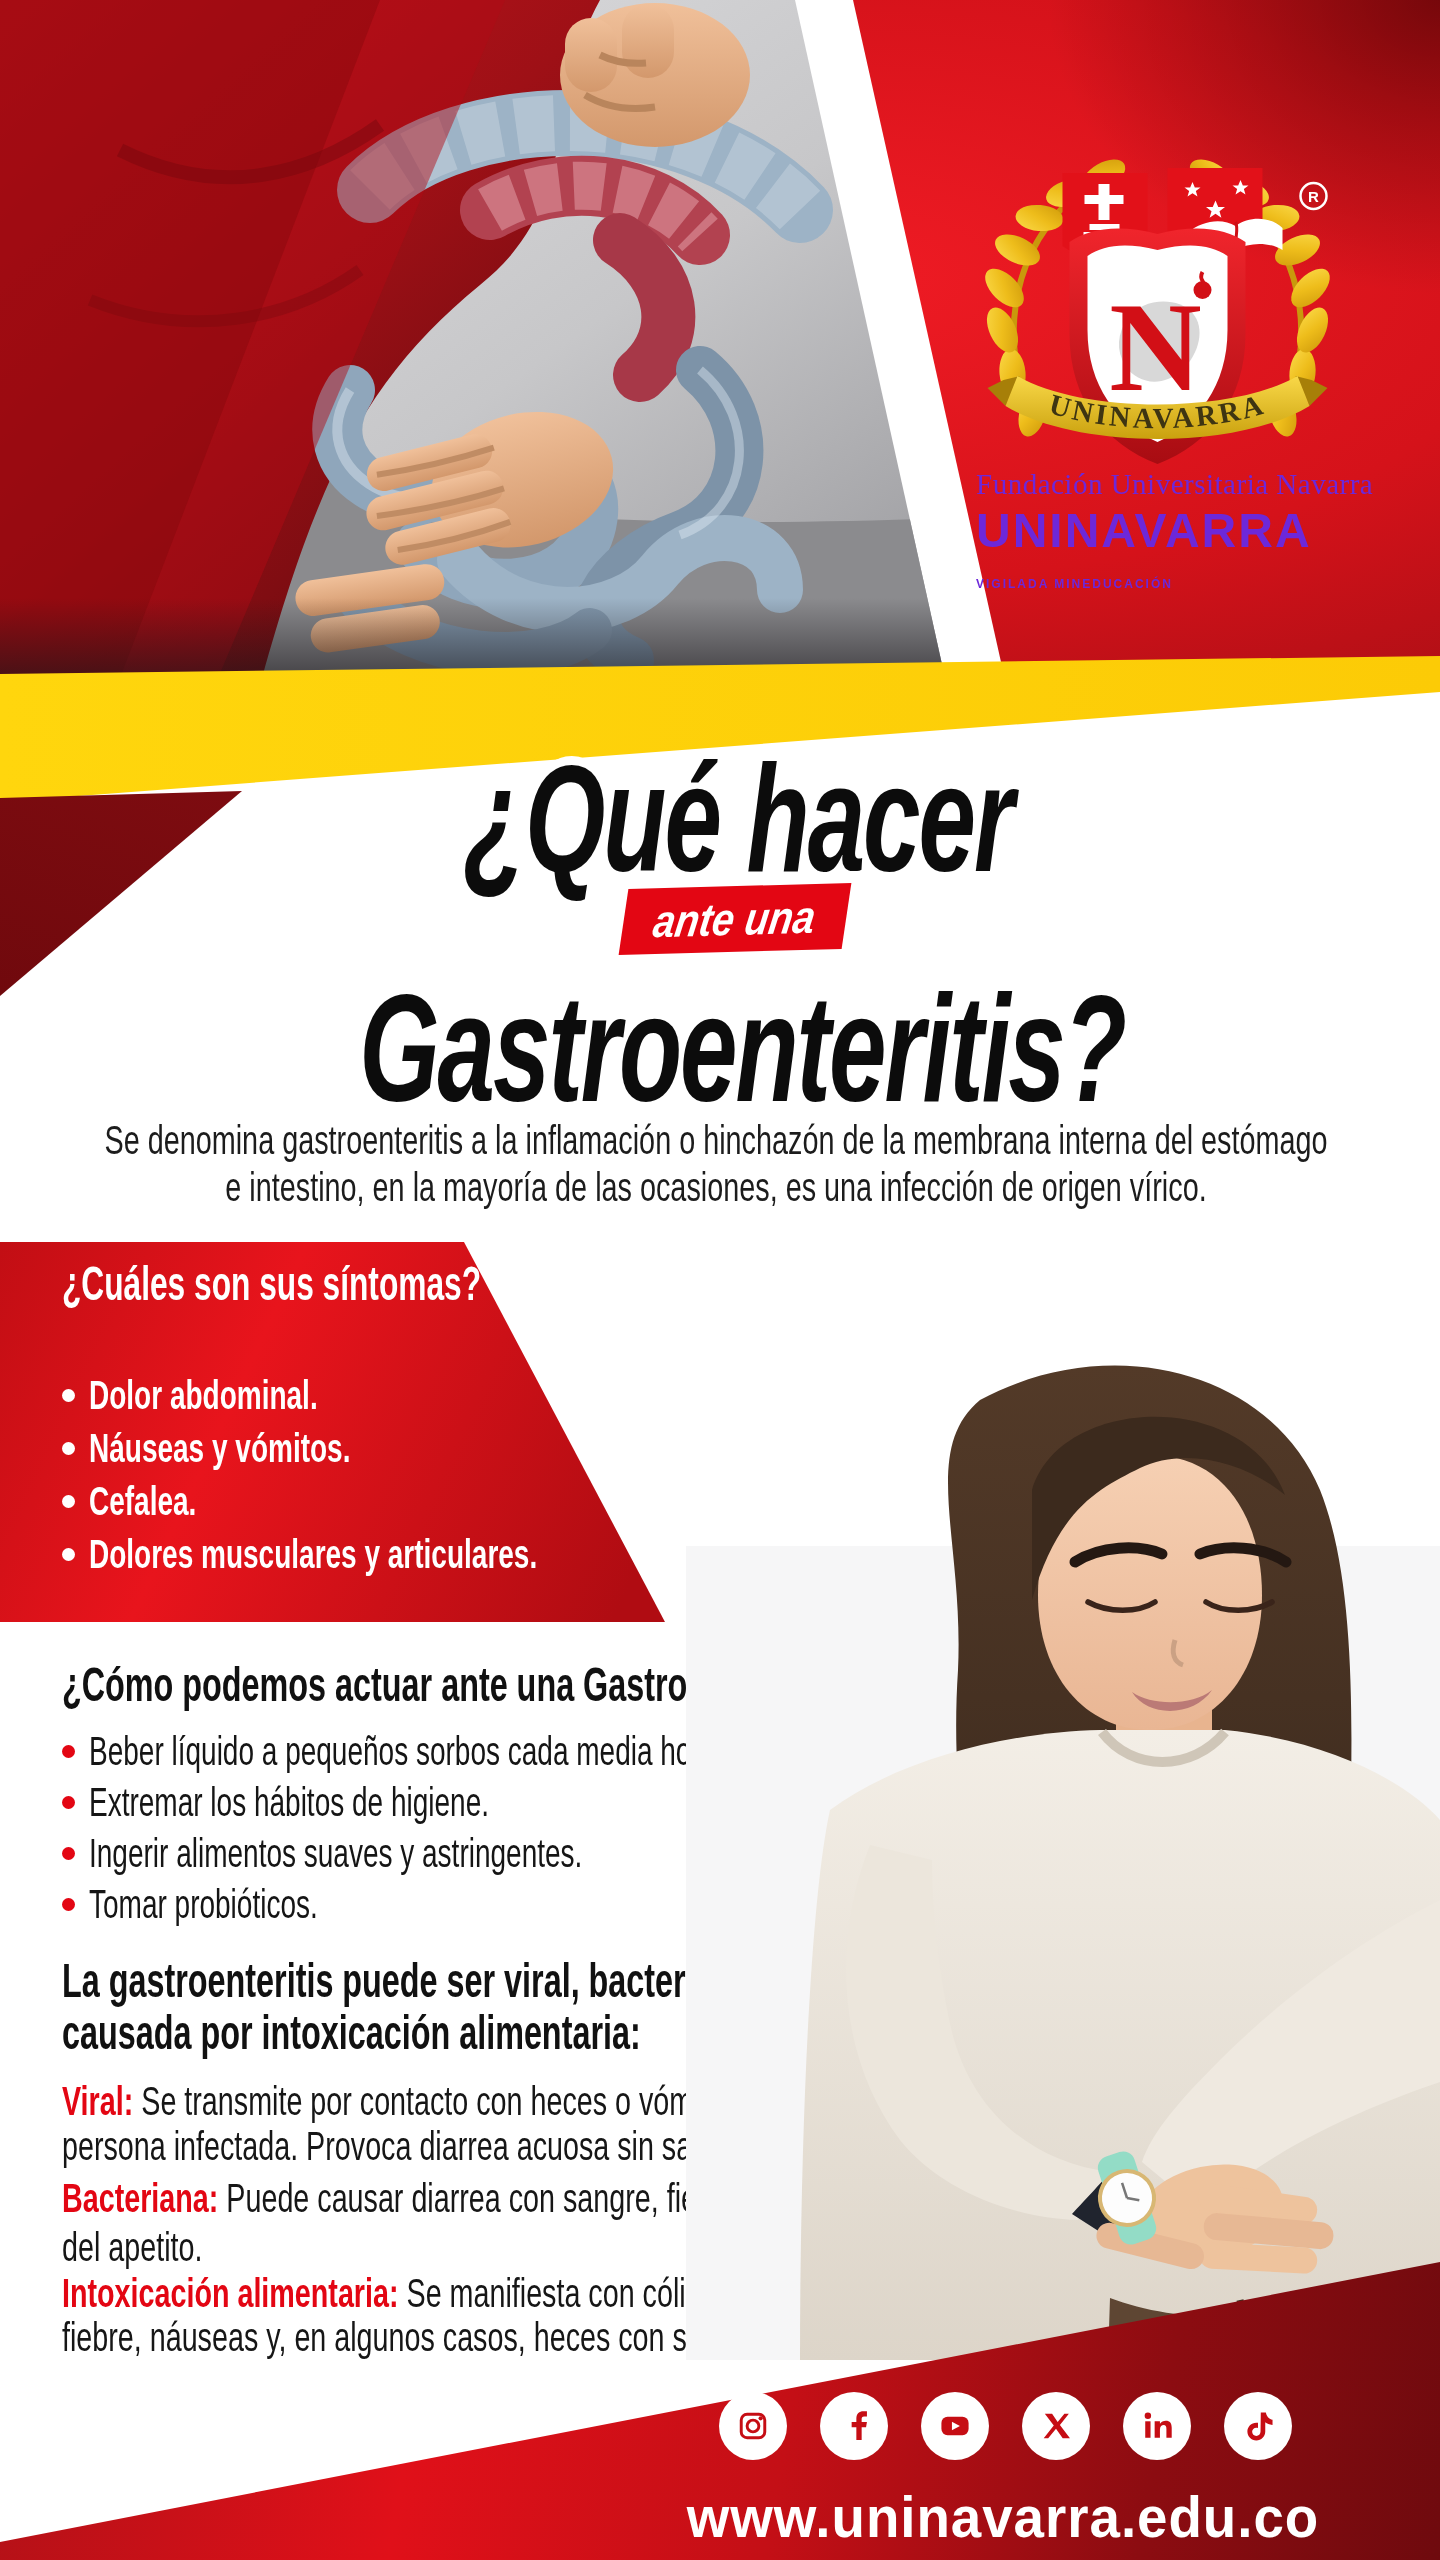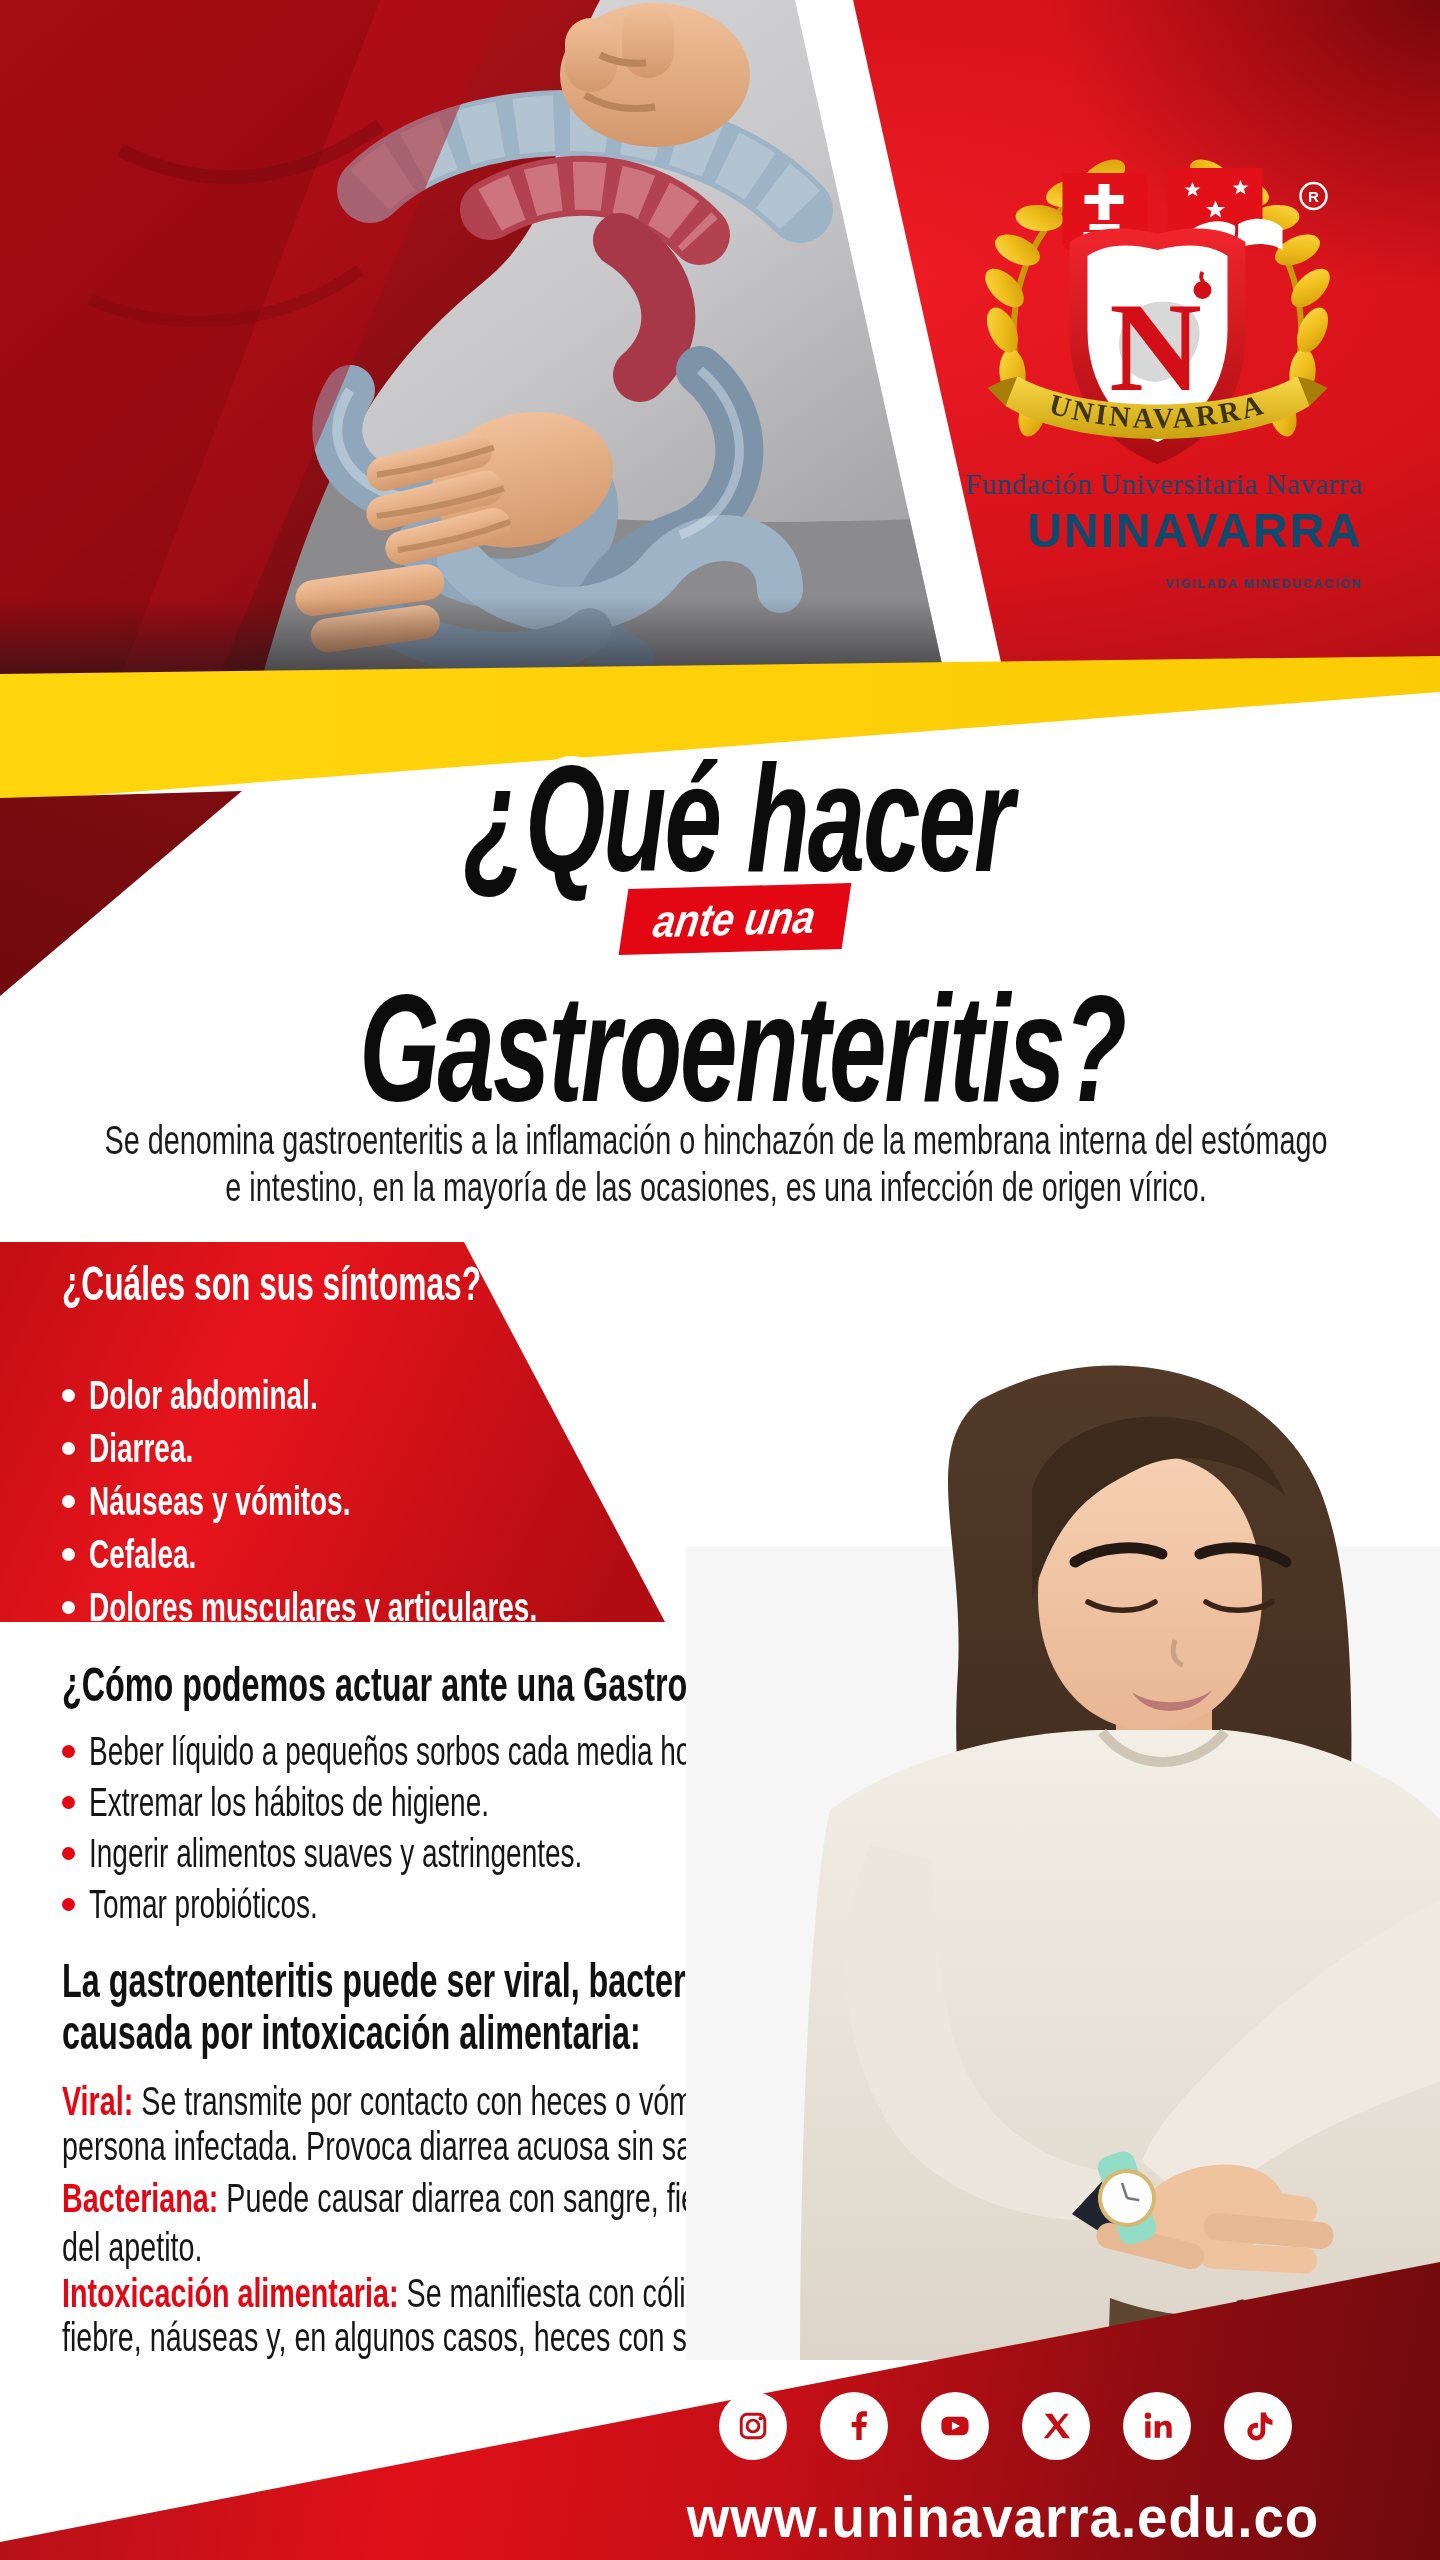--- a/index.html
+++ b/index.html
@@ -9,21 +9,21 @@
 
   
   .hero-photo{left:0;top:0;width:950px;height:678px;
     clip-path:polygon(0 0,795px 0,945px 678px,0 678px);}
   .hero-panel{left:0;top:0;width:1440px;height:662px;
     clip-path:polygon(853px 0,1440px 0,1440px 662px,1001px 662px);
     background:radial-gradient(120% 115% at 58% 42%, #ef1b24 0%, #d5121a 40%, #a30e14 72%, #700a0e 100%);}
   .hero-panel:after{content:"";position:absolute;inset:0;
     background:radial-gradient(560px 420px at 100% 0%, rgba(55,0,0,.55), rgba(55,0,0,0) 70%);}
   .crest{left:975px;top:138px;width:365px;height:330px;z-index:3;}
-  .brandtext{left:918px;width:445px;text-align:right;color:#0c4a6e;z-index:3;}
+  .brandtext{left:976px;width:445px;text-align:left;color:#6d28d9;z-index:3;}
   .found{top:468px;font-family:"Liberation Serif",serif;font-size:29px;letter-spacing:.5px;}
   .bname{top:503px;font-size:48px;font-weight:bold;letter-spacing:2px;}
   .vig{top:577px;font-size:12px;font-weight:bold;letter-spacing:2px;}
 
   
   .yellow-band{left:0;top:0;width:1440px;height:810px;
     clip-path:polygon(0 674px,1440px 656px,1440px 692px,0 802px);
     background:linear-gradient(90deg,#ffd60d,#fccb06);}
   .maroon-tri{left:0;top:0;width:300px;height:1000px;
     clip-path:polygon(0 798px,242px 791px,0 996px);
@@ -247,24 +247,20 @@
 
   <div class="abs sympt"></div>
   <div class="abs s-head">¿Cuáles son sus síntomas?</div>
   <div class="abs s-items list">
     <div class="row">
         <span class="dot wdot"></span>
         <span class="rtext">Dolor abdominal.</span>
       </div>
     <div class="row">
         <span class="dot wdot"></span>
-        <span class="rtext">Diarrea.</span>
-      </div>
-    <div class="row">
-        <span class="dot wdot"></span>
         <span class="rtext">Náuseas y vómitos.</span>
       </div>
     <div class="row">
         <span class="dot wdot"></span>
         <span class="rtext">Cefalea.</span>
       </div>
     <div class="row">
         <span class="dot wdot"></span>
         <span class="rtext">Dolores musculares y articulares.</span>
       </div>

